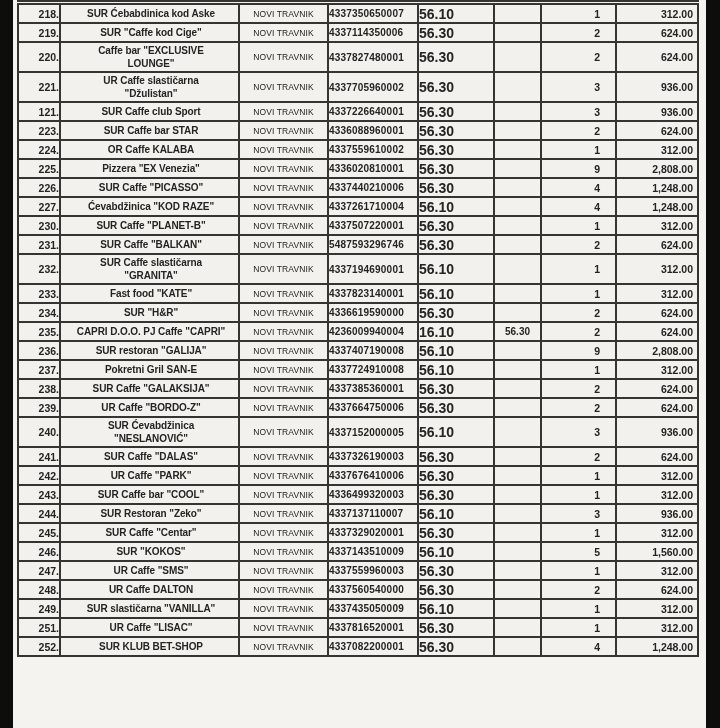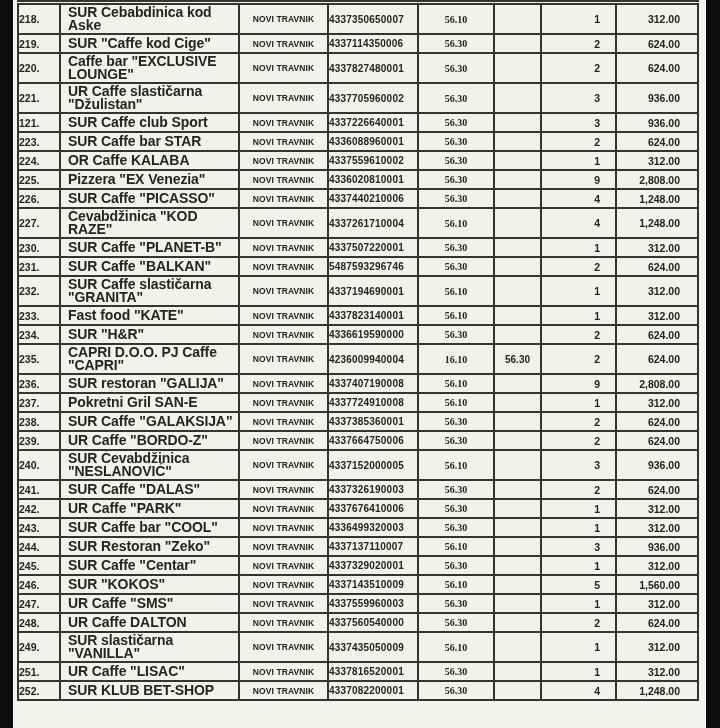--- a/index.html
+++ b/index.html
@@ -33,29 +33,29 @@
   td {
     border: 2px solid #363430;
     background: #f3f1ee;
     padding: 0;
     color: #242422;
     font-weight: 600;
     overflow: hidden;
     vertical-align: middle;
   }
   tr { height: 19px; }
-  .cell-num    { text-align: left; font-size: 10.5px; margin-top: 8px; }
-  .cell-name   { text-align: left; font-size: 14px; padding: 1px 4px 1px 7px;
+  .cell-num    { text-align: right; font-size: 10.5px; margin-top: 8px; }
+  .cell-name   { text-align: center; font-size: 10px; padding: 1px 4px 1px 7px;
                  white-space: pre-line; line-height: 13px; letter-spacing: -0.1px; }
-  .cell-city   { text-align: center; font-size: 8.5px; font-weight: 700; letter-spacing: 0.1px; }
+  .cell-city   { text-align: center; font-size: 8.5px; font-weight: 400; letter-spacing: 0.1px; }
   .cell-id     { font-size: 10px; letter-spacing: 0.2px; }
-  .cell-code   { text-align: center; font-size: 10px; font-family: Liberation Serif, serif; }
+  .cell-code   { font-size: 14px; }
   .cell-code2  { text-align: center; font-size: 10px; }
   .cell-count  { text-align: right; font-size: 10.5px; padding-right: 15px; }
-  .cell-amount { text-align: right; font-size: 10.5px; padding-right: 17px; }
+  .cell-amount { text-align: right; font-size: 10.5px; padding-right: 4px; }
 </style>
 </head>
 <body>
 
 <div class="stage">
   <div class="scan-edge left"></div>
   <div class="page">
     <div class="prev-row-border"></div>
     <table class="registry">
       <colgroup>

